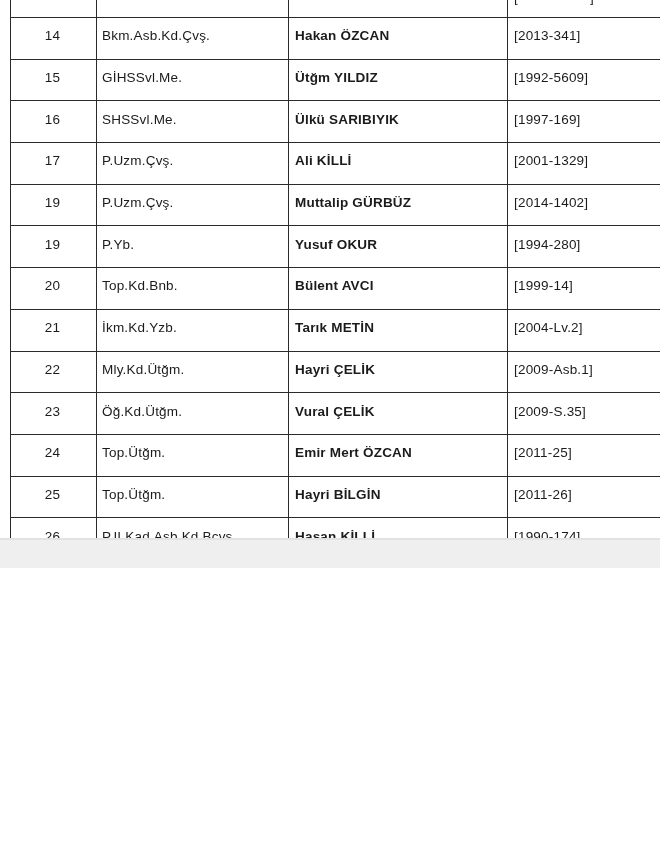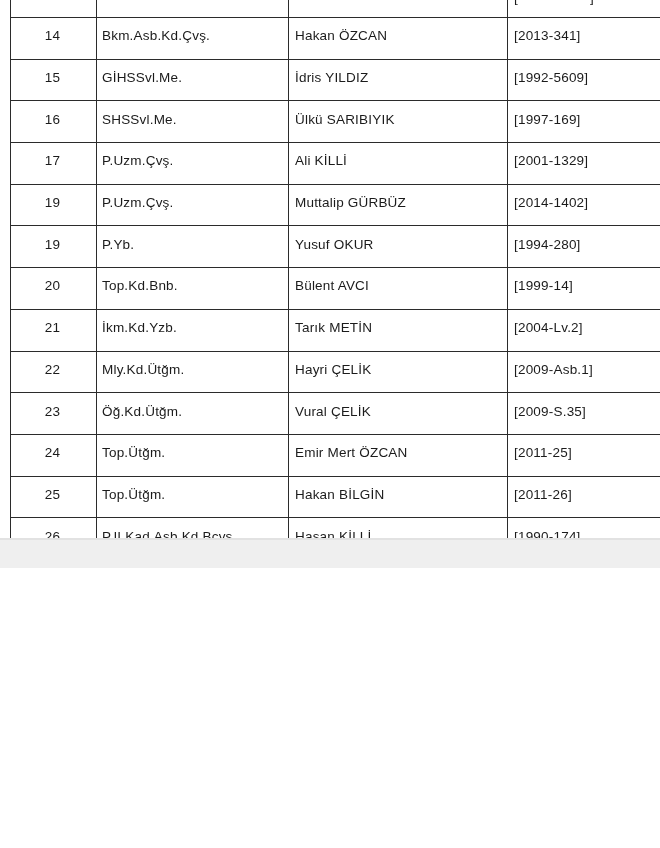--- a/index.html
+++ b/index.html
@@ -18,21 +18,21 @@
   }
   .ptable td{
     border:1.6px solid #2b2b2b;
     overflow:hidden;white-space:nowrap;
     vertical-align:middle;
     height:35.7px;
     padding:0 2px 5px 0;
   }
   .td-no{width:83px;text-align:center;}
   .td-rank{width:184px;padding-left:5px !important;}
-  .td-name{width:210px;padding-left:6px !important;}
+  .td-name{width:210px;padding-left:6px !important;font-weight:bold;}
   .td-code{width:147px;padding-left:6px !important;}
 
   
   .partial td{height:17px;border-top:none;padding-bottom:0 !important;vertical-align:top;}
   .remnant{display:block;transform:translateY(-10px);}
   .remnant .gap{display:inline-block;width:72px;}
 
   
   .band{
     position:absolute;left:0;top:538px;width:660px;height:30px;
@@ -56,21 +56,21 @@
       </tr>
     <tr>
           <td class="td-no">14</td>
           <td class="td-rank">Bkm.Asb.Kd.Çvş.</td>
           <td class="td-name">Hakan ÖZCAN</td>
           <td class="td-code">[2013-341]</td>
         </tr>
         <tr>
           <td class="td-no">15</td>
           <td class="td-rank">GİHSSvl.Me.</td>
-          <td class="td-name">İdris YILDIZ</td>
+          <td class="td-name">Ütğm YILDIZ</td>
           <td class="td-code">[1992-5609]</td>
         </tr>
         <tr>
           <td class="td-no">16</td>
           <td class="td-rank">SHSSvl.Me.</td>
           <td class="td-name">Ülkü SARIBIYIK</td>
           <td class="td-code">[1997-169]</td>
         </tr>
         <tr>
           <td class="td-no">17</td>
@@ -116,21 +116,21 @@
         </tr>
         <tr>
           <td class="td-no">24</td>
           <td class="td-rank">Top.Ütğm.</td>
           <td class="td-name">Emir Mert ÖZCAN</td>
           <td class="td-code">[2011-25]</td>
         </tr>
         <tr>
           <td class="td-no">25</td>
           <td class="td-rank">Top.Ütğm.</td>
-          <td class="td-name">Hakan BİLGİN</td>
+          <td class="td-name">Hayri BİLGİN</td>
           <td class="td-code">[2011-26]</td>
         </tr>
         <tr>
           <td class="td-no">26</td>
           <td class="td-rank">P.II.Kad.Asb.Kd.Bçvş.</td>
           <td class="td-name">Hasan KİLLİ</td>
           <td class="td-code">[1990-174]</td>
         </tr>
       </tbody>
   </table>

